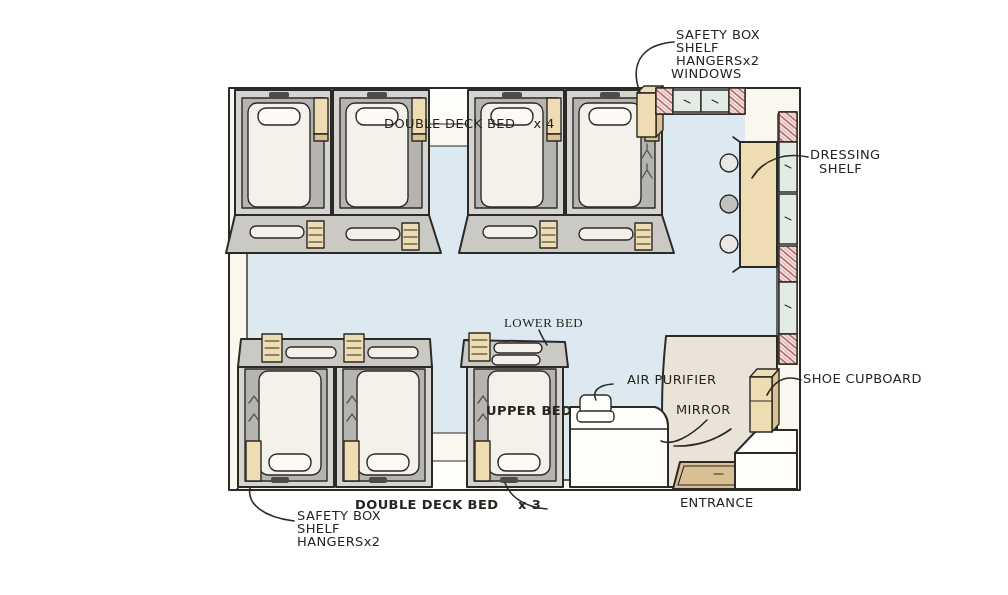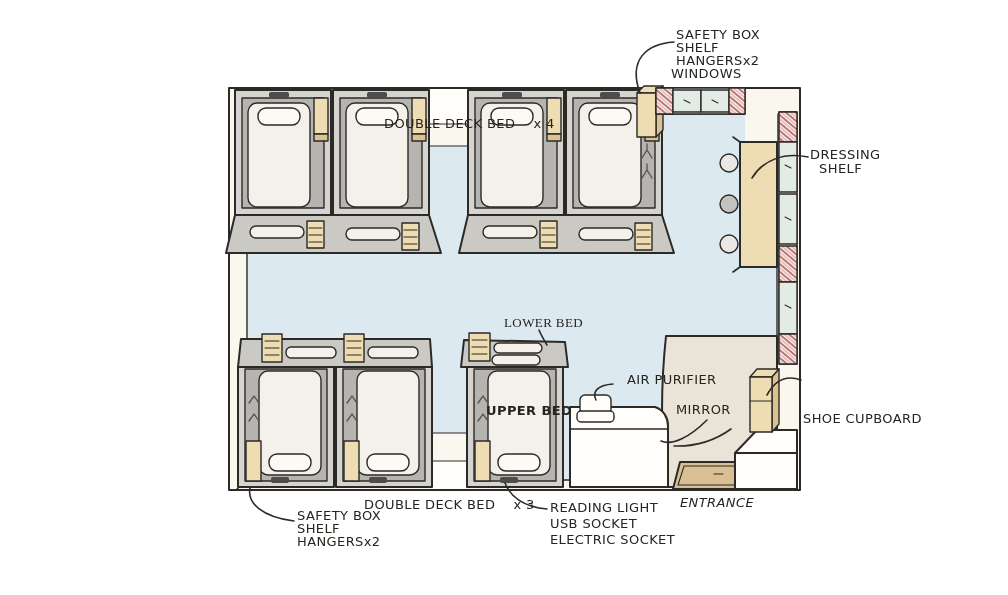--- a/index.html
+++ b/index.html
@@ -205,24 +205,21 @@
 <div class="lbl" style="left:676px;top:28px;line-height:13px;">SAFETY BOX
 SHELF
 HANGERSx2</div>
 <div class="lbl" style="left:671px;top:67px;">WINDOWS</div>
 <div class="lbl" style="left:384px;top:69px;margin-top:48px;">DOUBLE DECK BED    x 4</div>
 <div class="lbl" style="left:810px;top:148px;">DRESSING
   SHELF</div>
 <div class="lbl" style="left:504px;top:316px;font-family:Liberation Serif, serif;">LOWER BED</div>
 <div class="lbl" style="left:616px;top:373px;margin-left:11px;">AIR PURIFIER</div>
 <div class="lbl" style="left:676px;top:403px;">MIRROR</div>
-<div class="lbl" style="left:803px;top:372px;margin-top:40px;">SHOE CUPBOARD</div>
+<div class="lbl" style="left:803px;top:372px;">SHOE CUPBOARD</div>
 <div class="lbl" style="left:486px;top:404px;font-weight:bold;">UPPER BED</div>
-<div class="lbl" style="left:680px;top:496px;font-style:italic;">ENTRANCE</div>
-<div class="lbl" style="left:364px;top:498px;">DOUBLE DECK BED    x 3</div>
+<div class="lbl" style="left:680px;top:496px;">ENTRANCE</div>
+<div class="lbl" style="left:355px;top:498px;font-weight:bold;">DOUBLE DECK BED    x 3</div>
 <div class="lbl" style="left:297px;top:509px;line-height:13px;">SAFETY BOX
 SHELF
 HANGERSx2</div>
-<div class="lbl" style="left:550px;top:500px;line-height:16px;">READING LIGHT
-USB SOCKET
-ELECTRIC SOCKET</div>
 
 </div>
 
 </body></html>

